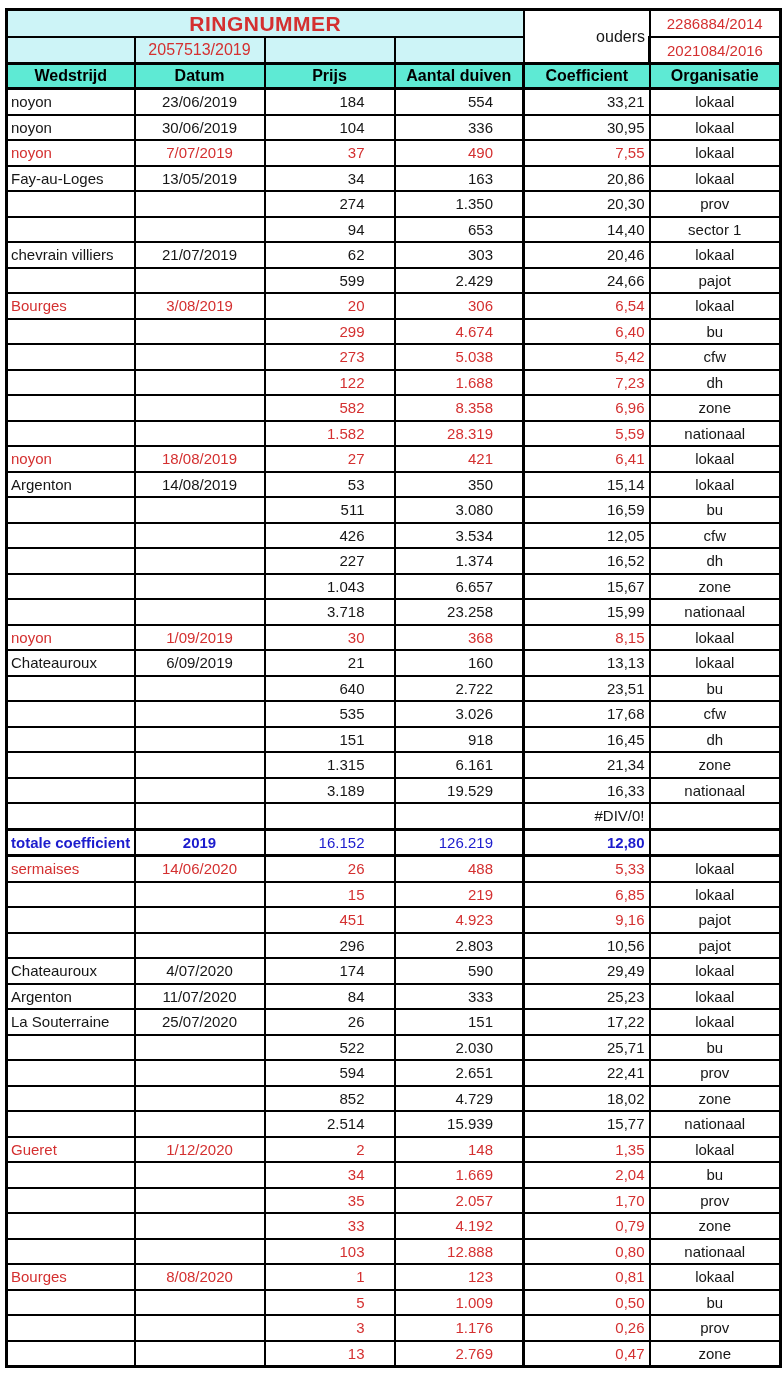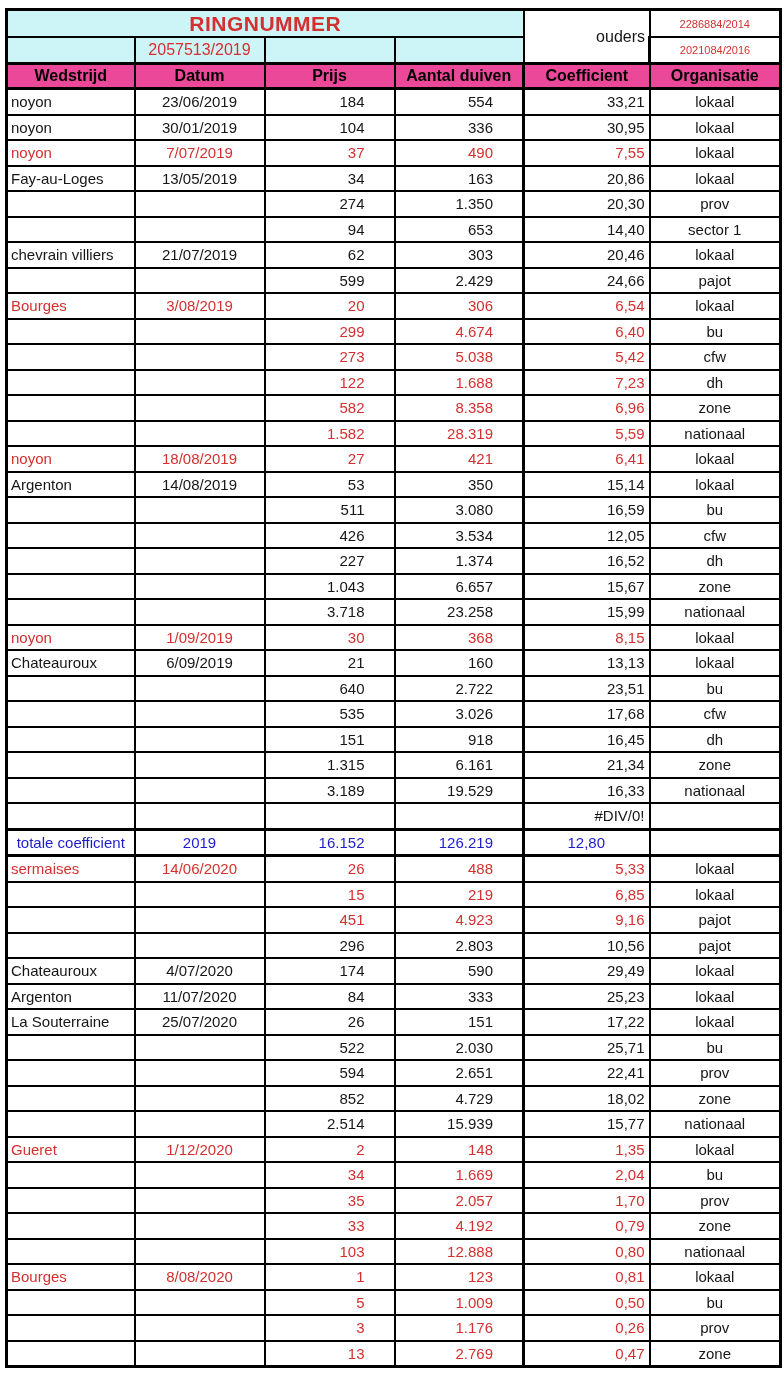--- a/index.html
+++ b/index.html
@@ -36,34 +36,34 @@
   tr > *:nth-child(5){border-left:3px solid var(--line);}
   thead tr.toprow td{height:25px;}
   thead tr.toprow2 td{height:24px;}
   .cyan{background:var(--cyan);}
   .title-cell{
     font-size:21px;font-weight:bold;color:var(--red);
     text-align:center;letter-spacing:.5px;
   }
   .ringnr-cell{color:var(--red);text-align:center;font-size:16px;margin-left:27px;}
   .ouders-cell{text-align:right;font-size:16px;color:var(--ink);}
-  .parent-cell{color:var(--red);text-align:center;font-size:11px;}
+  .parent-cell{color:var(--red);text-align:center;font-size:15px;}
   thead tr.colhead th{
     font-size:16px;font-weight:bold;text-align:center;
     height:22px;border-bottom:3px solid var(--line);border-top:3px solid var(--line);
-    background:#ec4899;color:#000;
+    background:#5eead4;color:#000;
   }
   
   .al{text-align:left;padding-left:3px;border-radius:10px;}
   .ac{text-align:center;}
   .ar{text-align:right;padding-right:4px;}
   .arp{text-align:right;padding-right:29px;}
   .red{color:var(--red);}
   .blue{color:var(--blue);}
-  .b{font-weight:normal;text-align:center;}
+  .b{font-weight:bold;}
   tr.total td{
     border-top:3px solid var(--line);
     border-bottom:3px solid var(--line);
   }
 </style>
 </head>
 <body>
 
 <div class="sheet">
   <table>
@@ -101,21 +101,21 @@
         <tr>
           <td class="al">noyon</td>
           <td class="ac">23/06/2019</td>
           <td class="arp">184</td>
           <td class="arp">554</td>
           <td class="ar">33,21</td>
           <td class="ac">lokaal</td>
         </tr>
         <tr>
           <td class="al">noyon</td>
-          <td class="ac">30/01/2019</td>
+          <td class="ac">30/06/2019</td>
           <td class="arp">104</td>
           <td class="arp">336</td>
           <td class="ar">30,95</td>
           <td class="ac">lokaal</td>
         </tr>
         <tr>
           <td class="al red">noyon</td>
           <td class="ac red">7/07/2019</td>
           <td class="arp red">37</td>
           <td class="arp red">490</td>

